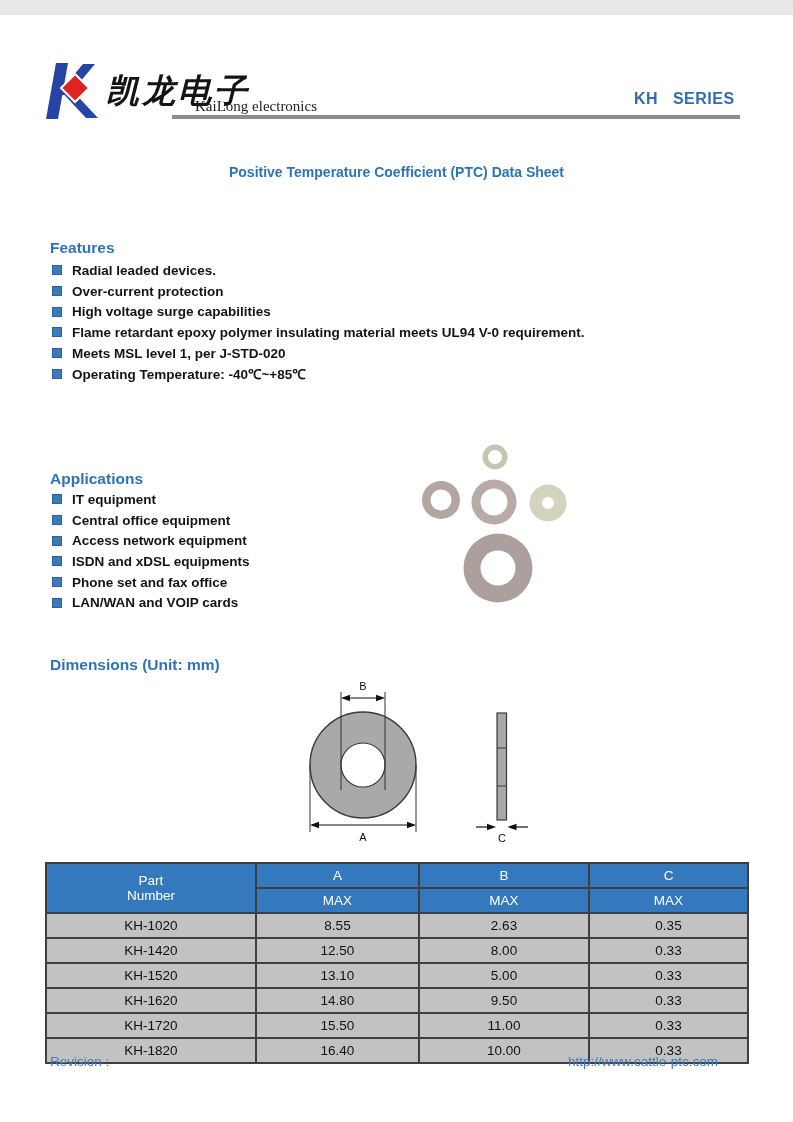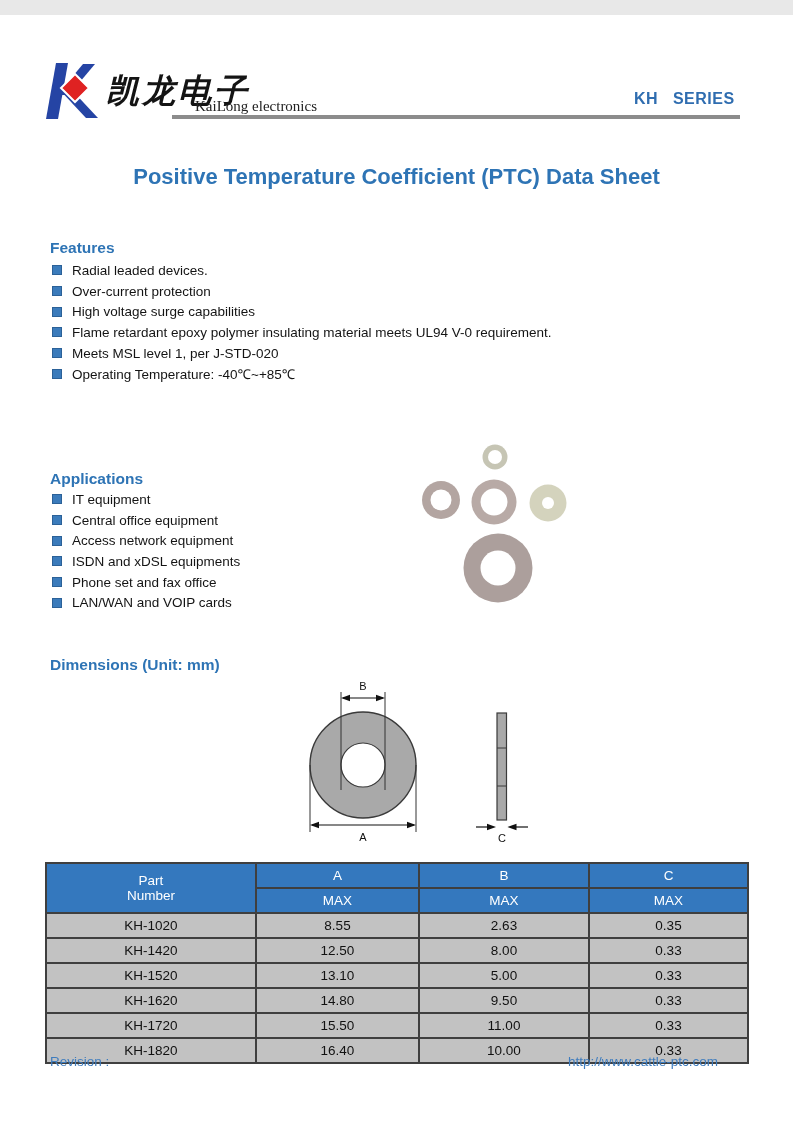--- a/index.html
+++ b/index.html
@@ -31,34 +31,34 @@
     white-space: pre; letter-spacing: 0.5px;
   }
   .header-rule {
     position: absolute; left: 172px; top: 100px;
     width: 568px; height: 4px; background: #8c8c8c;
   }
   
   .doc-title {
     position: absolute; left: 0; top: 149px; width: 793px;
     text-align: center;
-    font-size: 22px; font-weight: bold; color: #2E74B5;
+    font-size: 14px; font-weight: bold; color: #2E74B5;
   }
   
   .section-heading {
     position: absolute; left: 50px;
     font-size: 15.5px; font-weight: bold; color: #2E74B5;
   }
   .h-features { top: 224px; }
   .h-applications { top: 455px; }
   .h-dimensions { top: 641px; }
   ul.bullet-list { position: absolute; left: 52px; list-style: none; }
   ul.bullet-list li {
     height: 20.7px; display: flex; align-items: center;
-    font-size: 13.5px; color: #141414;
+    font-size: 13.5px; color: #141414; font-weight: bold;
   }
   .bullet {
     display: inline-block; width: 10px; height: 10px;
     background: #3B7BBB; border: 1px solid #2b6198;
     margin-right: 10px; flex: 0 0 auto;
   }
   .list-features { top: 245px; }
   .list-applications { top: 474px; }
   
   .product-svg { position: absolute; left: 403px; top: 418px; }

